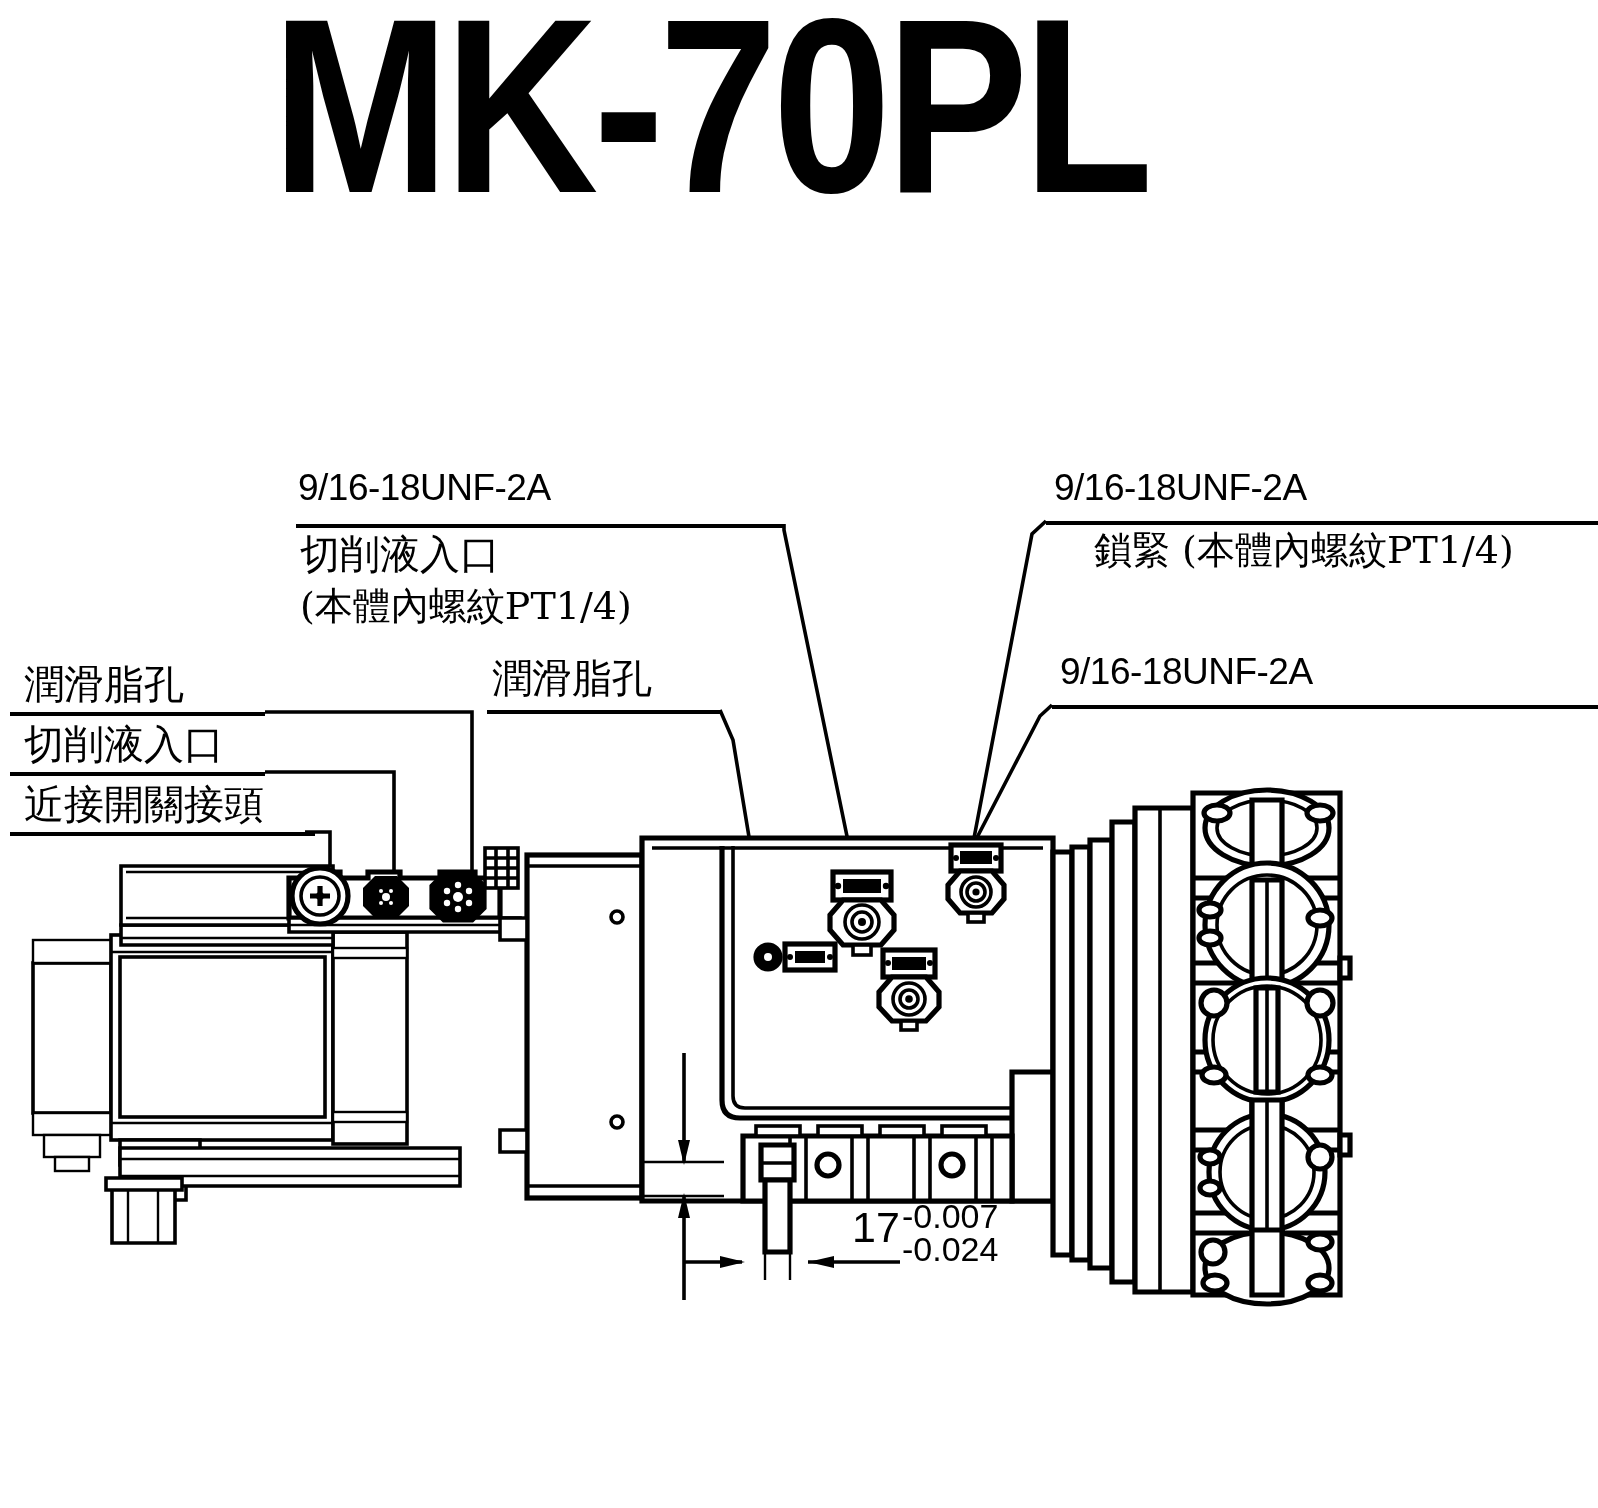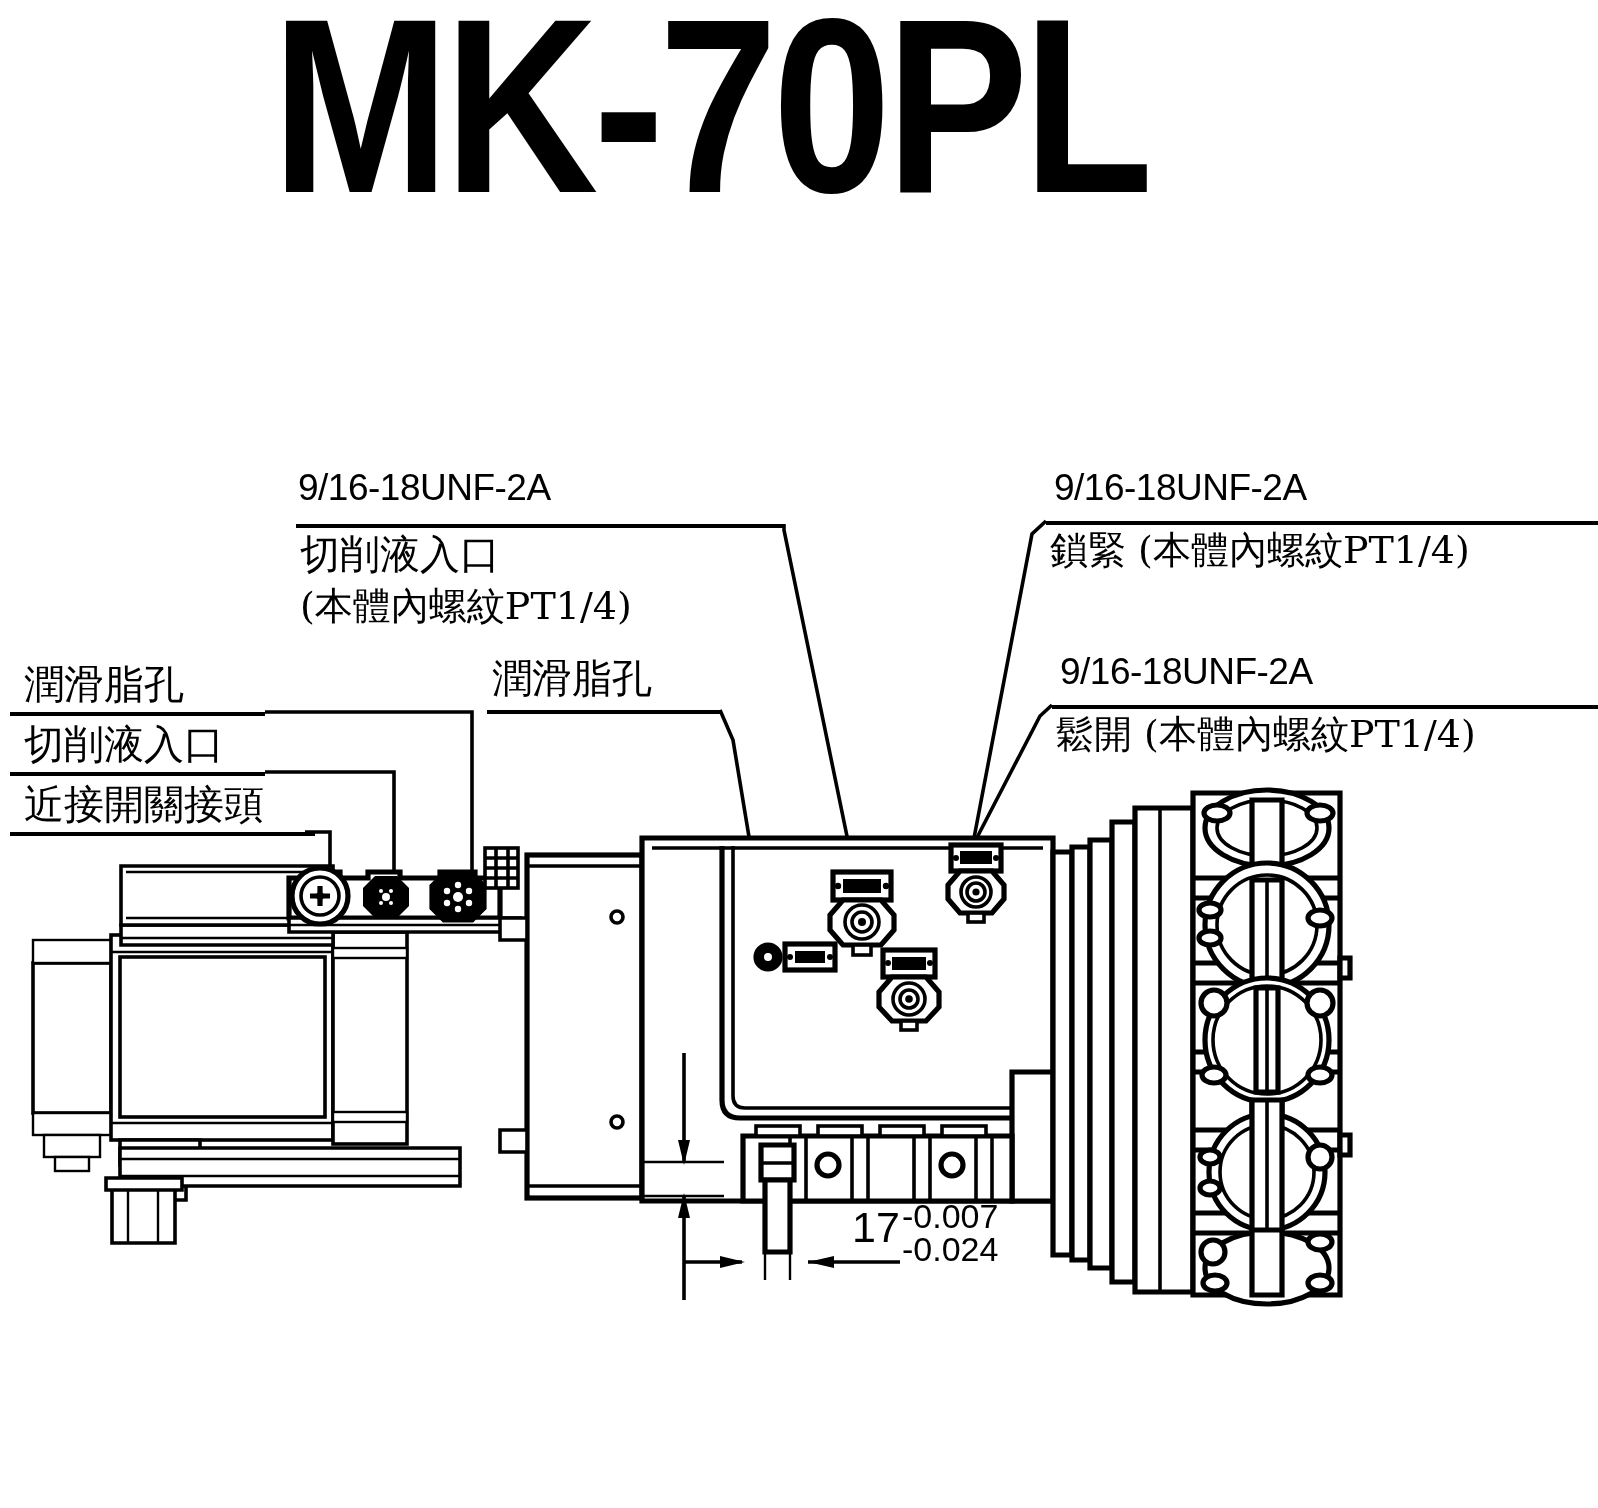--- a/index.html
+++ b/index.html
@@ -85,31 +85,28 @@
 
   <div class="ann" style="left:492px;top:652px;">
     <div class="cjk">潤滑脂孔</div>
   </div>
   <div class="bar" style="left:487px;top:710px;width:233px;"></div>
 
   <div class="ann" style="left:1054px;top:466px;">
     <div class="lat">9/16-18UNF-2A</div>
   </div>
   <div class="bar" style="left:1046px;top:521px;width:552px;"></div>
-  <div class="ann" style="left:1050px;top:524px;">
+  <div class="ann" style="left:1094px;top:524px;">
     <div class="cjk small">鎖緊 (本體內螺紋PT1/4)</div>
   </div>
 
   <div class="ann" style="left:1060px;top:650px;">
     <div class="lat">9/16-18UNF-2A</div>
   </div>
   <div class="bar" style="left:1052px;top:705px;width:546px;"></div>
-  <div class="ann" style="left:1056px;top:708px;">
-    <div class="cjk small">鬆開 (本體內螺紋PT1/4)</div>
-  </div>
 
   <div class="dimtxt dim-85" style="left:690px;top:1040px;">8.5</div>
 
   <div class="dimtxt dim-17" style="left:852px;top:1203px;">17</div>
   <div class="dimtxt dim-tolU" style="left:902px;top:1197px;">-0.007</div>
   <div class="dimtxt dim-tolL" style="left:902px;top:1230px;">-0.024</div>
 
   <svg class="overlay" viewBox="0 0 1598 1508">
     <defs>
       <style>

